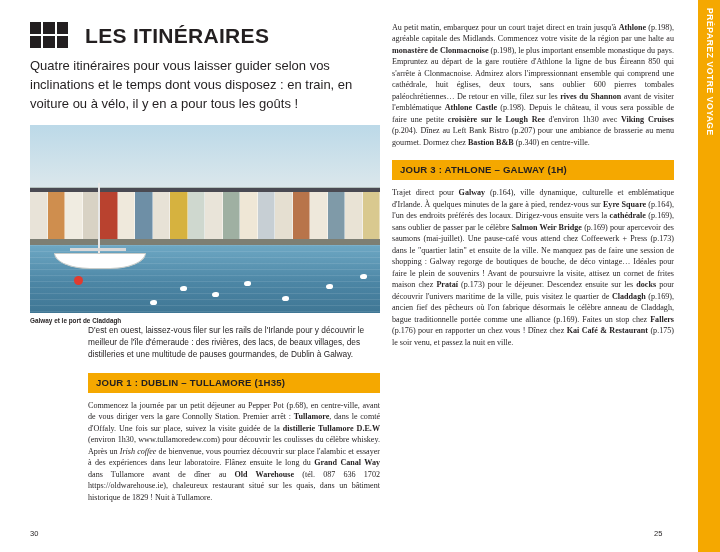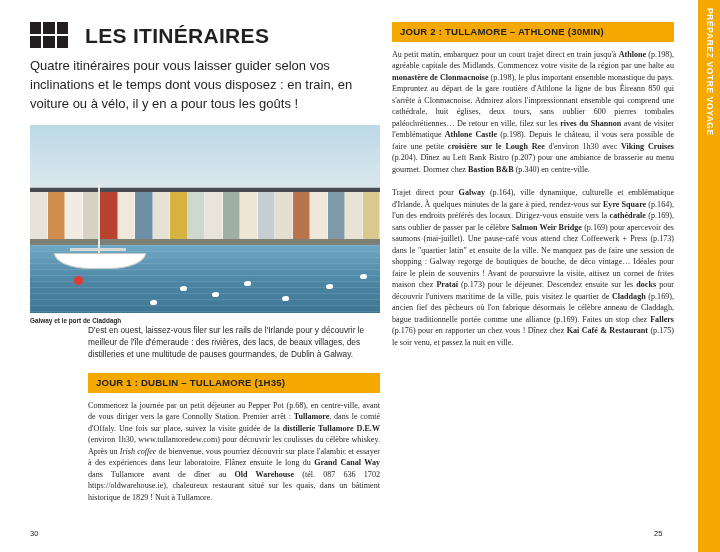--- a/index.html
+++ b/index.html
@@ -288,25 +288,25 @@
     <div class="photo-caption">Galway et le port de Claddagh</div>
 
     <div class="lede">D'est en ouest, laissez-vous filer sur les rails de l'Irlande pour y découvrir le meilleur de l'île d'émeraude : des rivières, des lacs, de beaux villages, des distilleries et une multitude de pauses gourmandes, de Dublin à Galway.</div>
 
     <div class="daybar daybar-left">JOUR 1 : DUBLIN – TULLAMORE (1H35)</div>
     <div class="body-text body-left">Commencez la journée par un petit déjeuner au Pepper Pot (p.68), en centre-ville, avant de vous diriger vers la gare Connolly Station. Premier arrêt : <b>Tullamore</b>, dans le comté d'Offaly. Une fois sur place, suivez la visite guidée de la <b>distillerie Tullamore D.E.W</b> (environ 1h30, www.tullamoredew.com) pour découvrir les coulisses du célèbre whiskey. Après un <i>Irish coffee</i> de bienvenue, vous pourriez découvrir sur place l'alambic et essayer à des expériences dans leur laboratoire. Flânez ensuite le long du <b>Grand Canal Way</b> dans Tullamore avant de dîner au <b>Old Warehouse</b> (tél. 087 636 1702 https://oldwarehouse.ie), chaleureux restaurant situé sur les quais, dans un bâtiment historique de 1829 ! Nuit à Tullamore.</div>
   </div>
 
   <div class="col-right">
     <div class="right-block">
-      <div class="daybar">JOUR 2 : TULLAMORE – ATHLONE (30MIN)</div>
       <div class="body-text">Au petit matin, embarquez pour un court trajet direct en train jusqu'à <b>Athlone</b> (p.198), agréable capitale des Midlands. Commencez votre visite de la région par une halte au <b>monastère de Clonmacnoise</b> (p.198), le plus important ensemble monastique du pays. Empruntez au départ de la gare routière d'Athlone la ligne de bus Éireann 850 qui s'arrête à Clonmacnoise. Admirez alors l'impressionnant ensemble qui comprend une cathédrale, huit églises, deux tours, sans oublier 600 pierres tombales paléochrétiennes… De retour en ville, filez sur les <b>rives du Shannon</b> avant de visiter l'emblématique <b>Athlone Castle</b> (p.198). Depuis le château, il vous sera possible de faire une petite <b>croisière sur le Lough Ree</b> d'environ 1h30 avec <b>Viking Cruises</b> (p.204). Dînez au Left Bank Bistro (p.207) pour une ambiance de brasserie au menu gourmet. Dormez chez <b>Bastion B&amp;B</b> (p.340) en centre-ville.</div>
     </div>
 
     <div class="right-block">
+      <div class="daybar">JOUR 3 : ATHLONE – GALWAY (1H)</div>
       <div class="body-text">Trajet direct pour <b>Galway</b> (p.164), ville dynamique, culturelle et emblématique d'Irlande. À quelques minutes de la gare à pied, rendez-vous sur <b>Eyre Square</b> (p.164), l'un des endroits préférés des locaux. Dirigez-vous ensuite vers la <b>cathédrale</b> (p.169), sans oublier de passer par le célèbre <b>Salmon Weir Bridge</b> (p.169) pour apercevoir des saumons (mai-juillet). Une pause-café vous attend chez Coffeewerk + Press (p.173) dans le "quartier latin" et ensuite de la ville. Ne manquez pas de faire une session de shopping : Galway regorge de boutiques de bouche, de déco vintage… Idéales pour faire le plein de souvenirs ! Avant de poursuivre la visite, attisez un cornet de frites maison chez <b>Prataí</b> (p.173) pour le déjeuner. Descendez ensuite sur les <b>docks</b> pour découvrir l'univers maritime de la ville, puis visitez le quartier de <b>Claddagh</b> (p.169), ancien fief des pêcheurs où l'on fabrique désormais le célèbre anneau de Claddagh, bague traditionnelle portée comme une alliance (p.169). Faites un stop chez <b>Fallers</b> (p.176) pour en rapporter un chez vous ! Dînez chez <b>Kai Café &amp; Restaurant</b> (p.175) le soir venu, et passez la nuit en ville.</div>
     </div>
   </div>
 
   <div class="folio folio-left">30</div>
   <div class="folio folio-right">25</div>
 </div>
 
 <div class="side-tab">
   <div class="side-text">PRÉPAREZ VOTRE VOYAGE</div>

